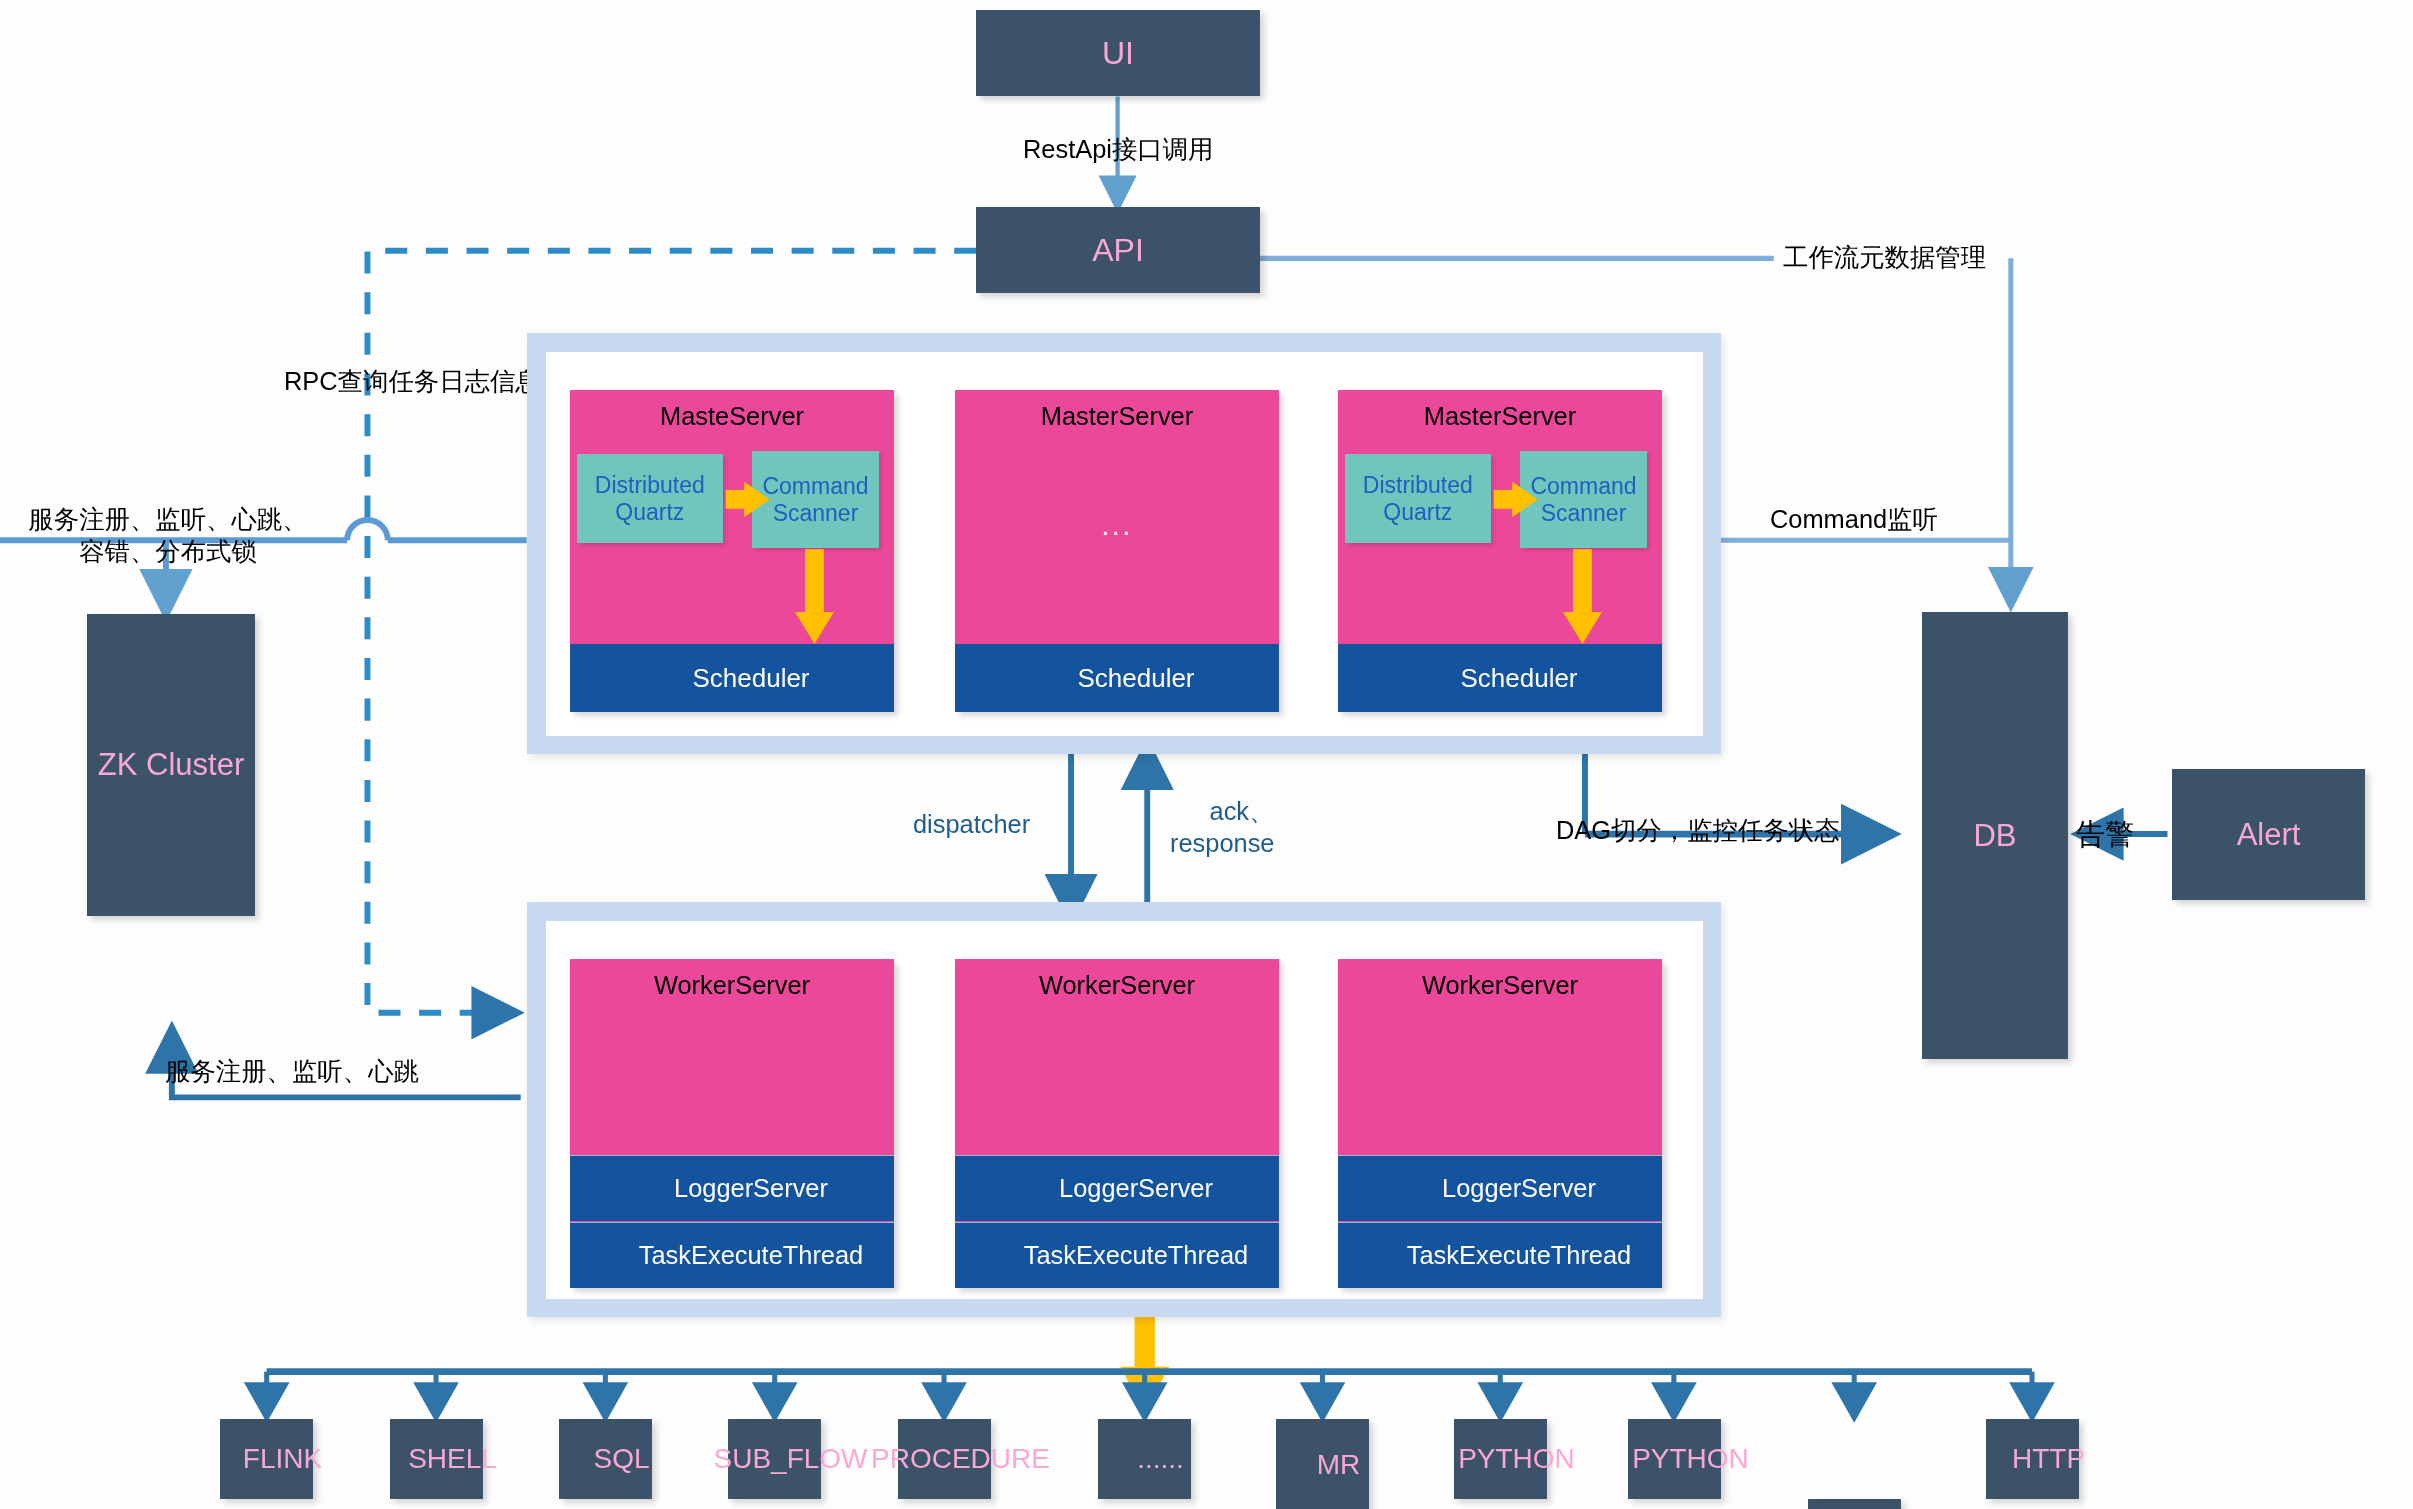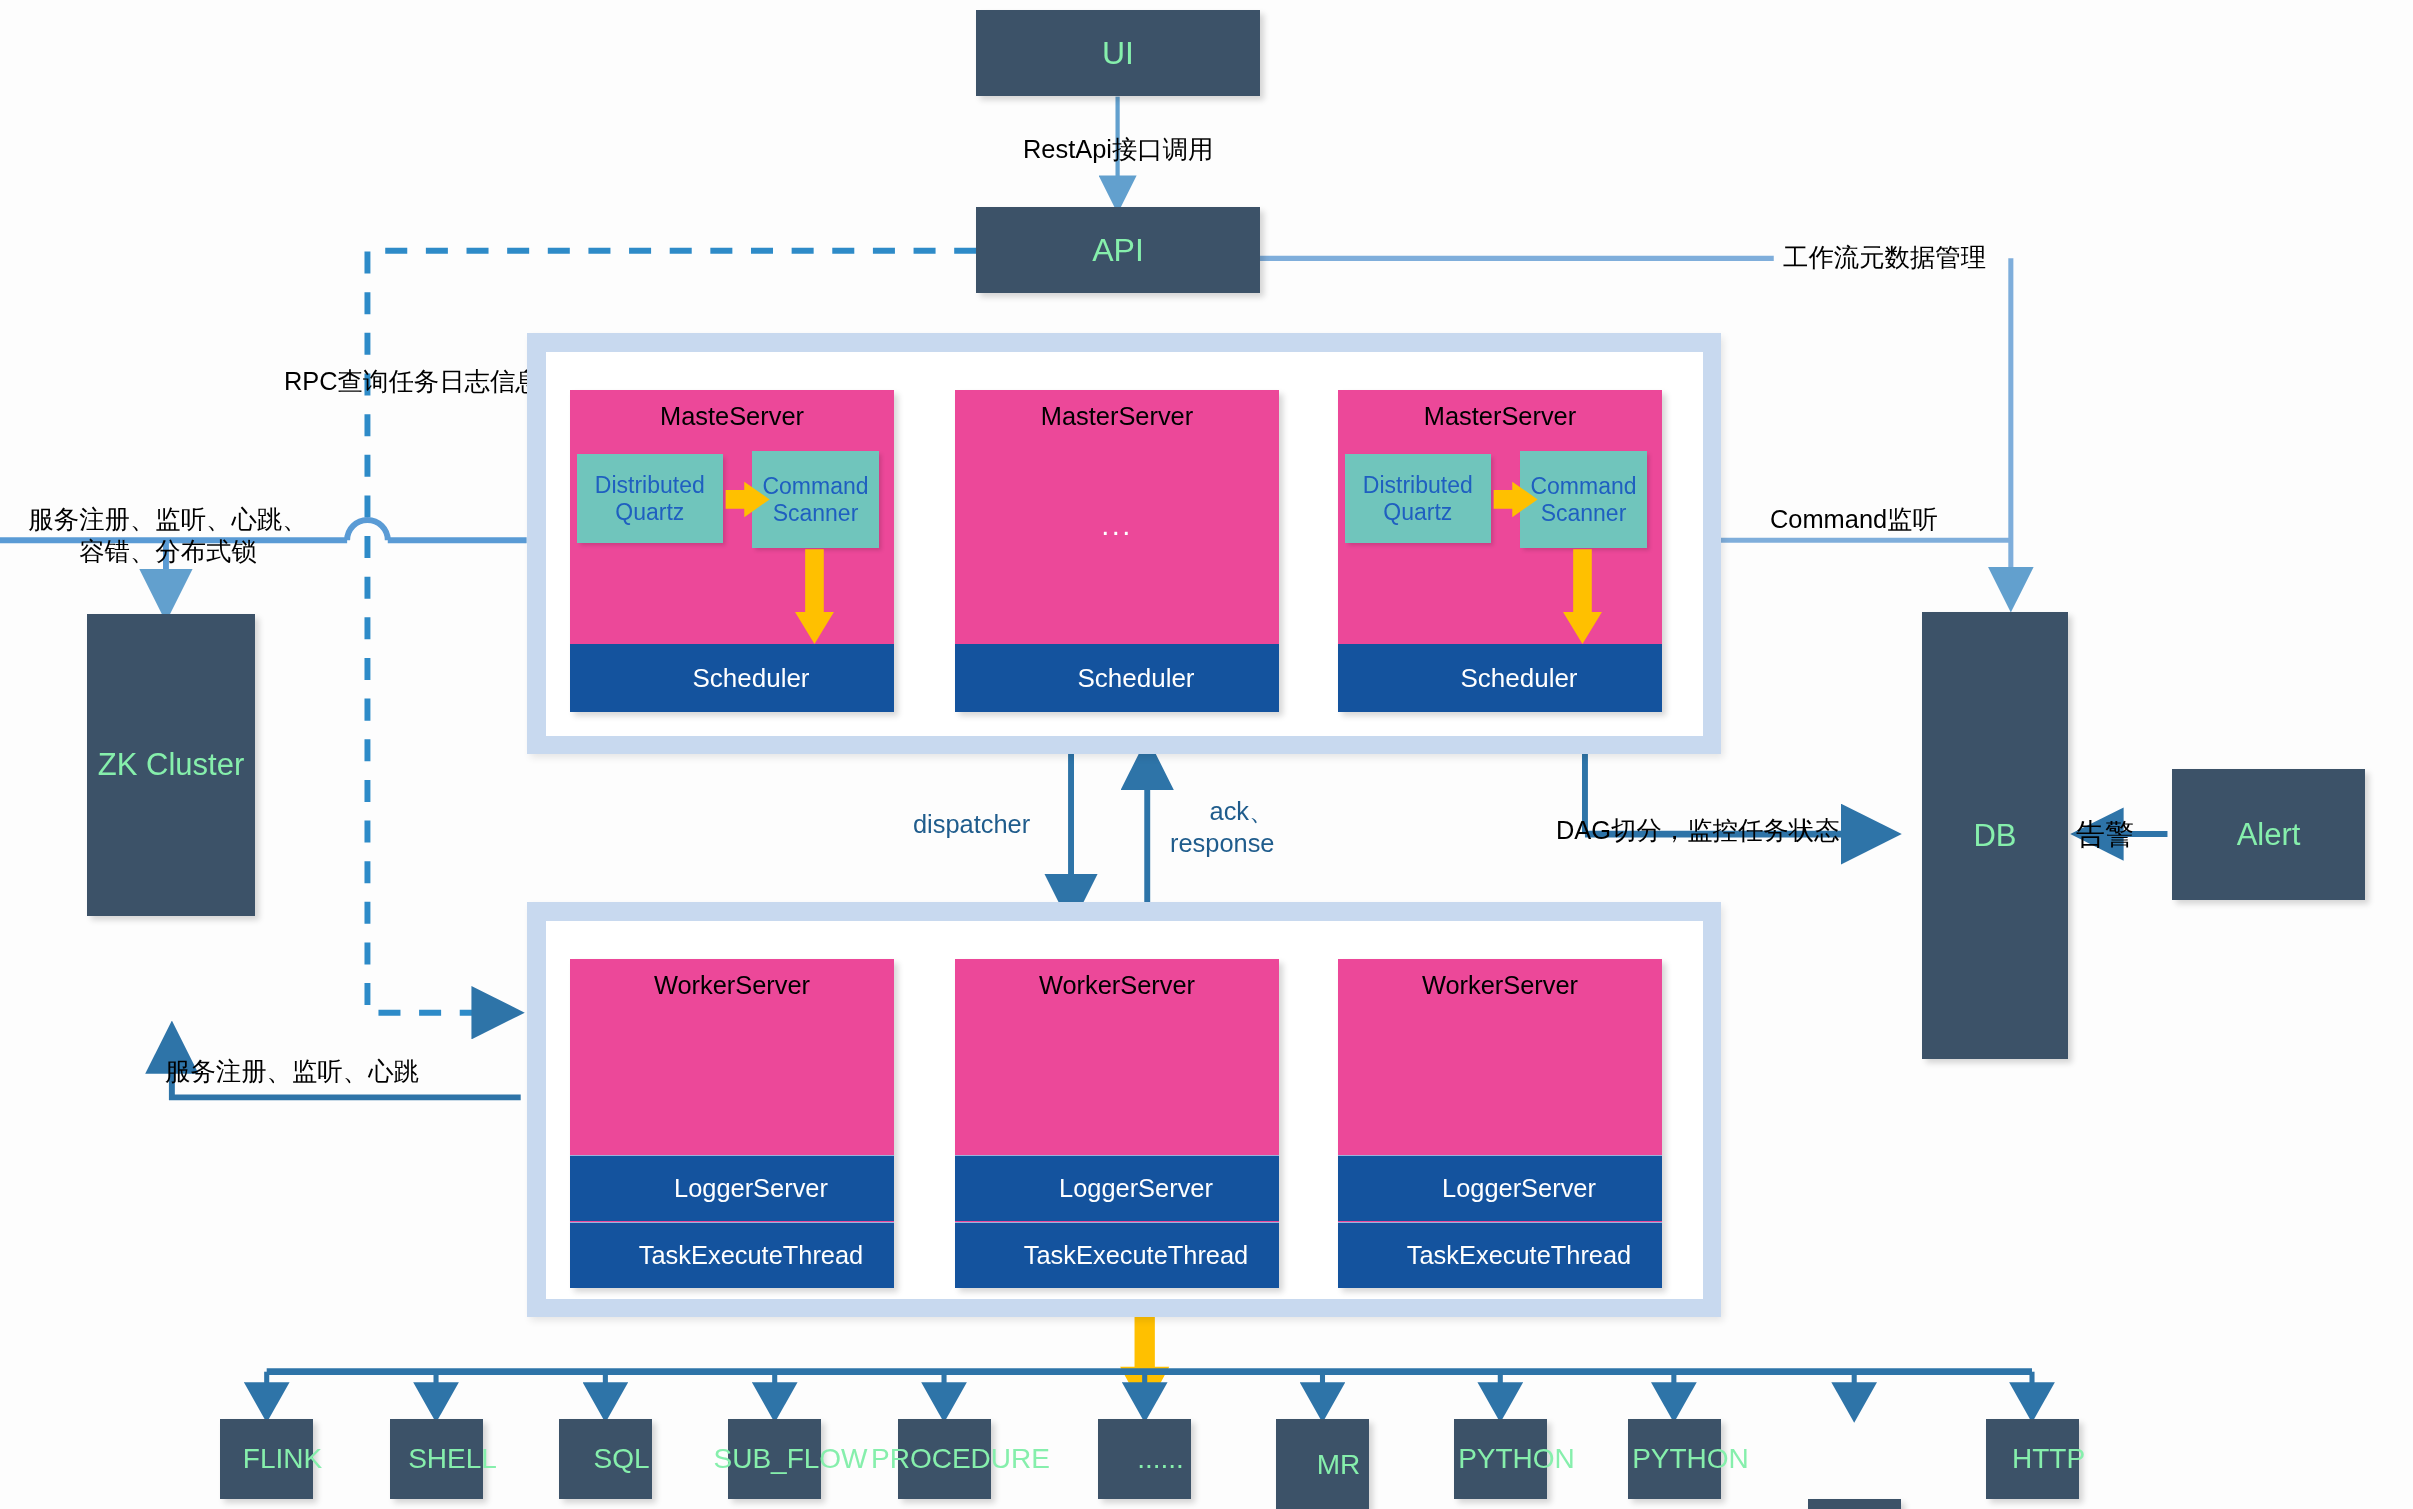--- a/index.html
+++ b/index.html
@@ -1,21 +1,21 @@
 <!DOCTYPE html>
 <html style="font-size:13.5px"><head>
 <meta charset="utf-8">
 <style>
   html,body{margin:0;padding:0;background:#ffffff;}
   body{font-family:"Liberation Sans","DejaVu Sans",sans-serif;}
   #stage{position:relative;width:2413px;height:1509px;background:#fdfdfd;overflow:hidden;}
 
   
   .node{position:absolute;box-sizing:border-box;display:flex;align-items:center;
-        justify-content:center;text-align:center;color:#86efac;
+        justify-content:center;text-align:center;color:#f9a8d4;
         box-shadow:4.2px 4.2px 6px rgba(0,0,0,.16);}
   .dark{background:#3C5268;}
   .midblue{background:#ec4899;color:#000;}
   .deepblue{background:#14539E;color:#fff;padding-left:38px;}
   .teal{background:#70C5BC;color:#1F5FC0;}
 
   
   .panel{position:absolute;box-sizing:border-box;background:#C8D9EF;
          box-shadow:3.4px 4.2px 7.6px rgba(0,0,0,.10);}
   .panel-inner{position:absolute;background:#ffffff;}

